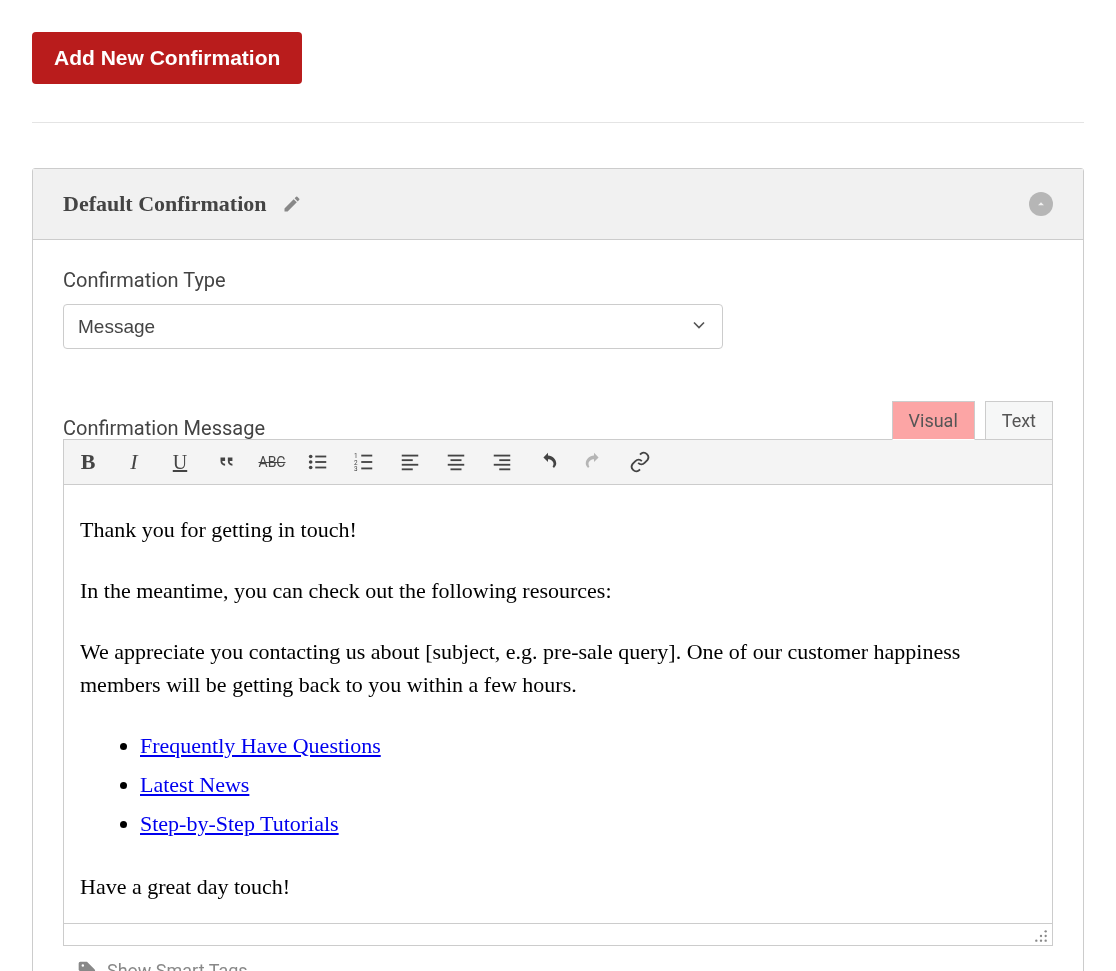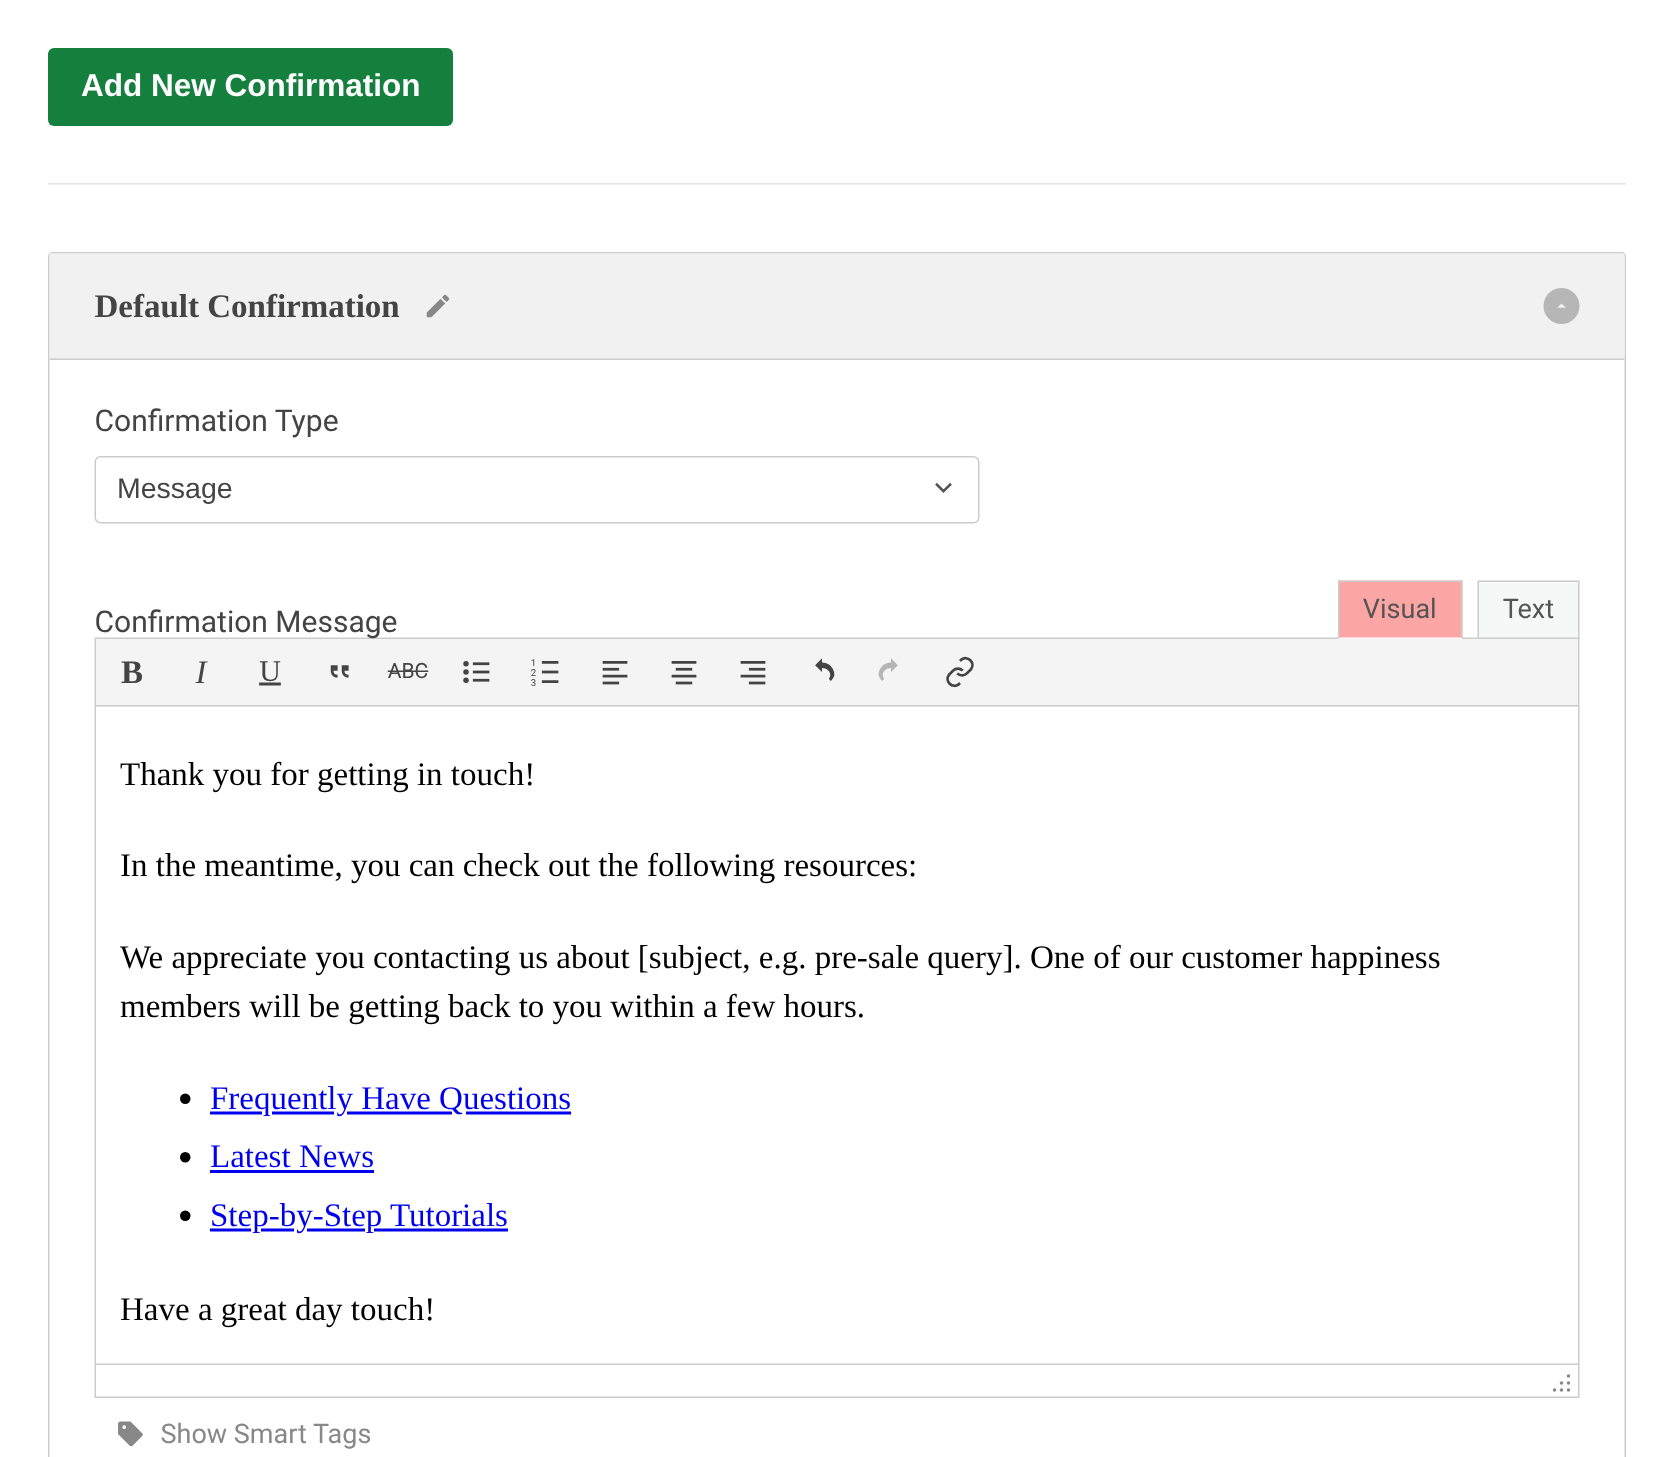--- a/index.html
+++ b/index.html
@@ -16,21 +16,21 @@
   align-items: center;
   padding-bottom: 38px;
   border-bottom: 1px solid #e4e4e4;
 }
 .page-title {
   font-size: 40px;
   font-weight: 700;
   color: #444;
 }
 .btn-primary {
-  background: #15803d;
+  background: #b91c1c;
   color: #fff;
   border: none;
   font-size: 21px;
   font-weight: 600;
   padding: 14px 22px;
   border-radius: 4px;
   cursor: pointer;
 }
 
 .panel {
@@ -79,22 +79,22 @@
   padding: 28px 30px 18px;
 }
 .field-label {
   font-size: 20px;
   color: #444;
   margin-bottom: 12px;
   display: block;
 }
 .select-wrap {
   position: relative;
-  width: 590px;
-  margin-bottom: 38px;
+  width: 660px;
+  margin-bottom: 52px;
 }
 .select {
   width: 100%;
   border: 1px solid #ccc;
   border-radius: 4px;
   padding: 11px 14px;
   font-size: 19px;
   background: #fff;
   appearance: none;
   color:#444;

